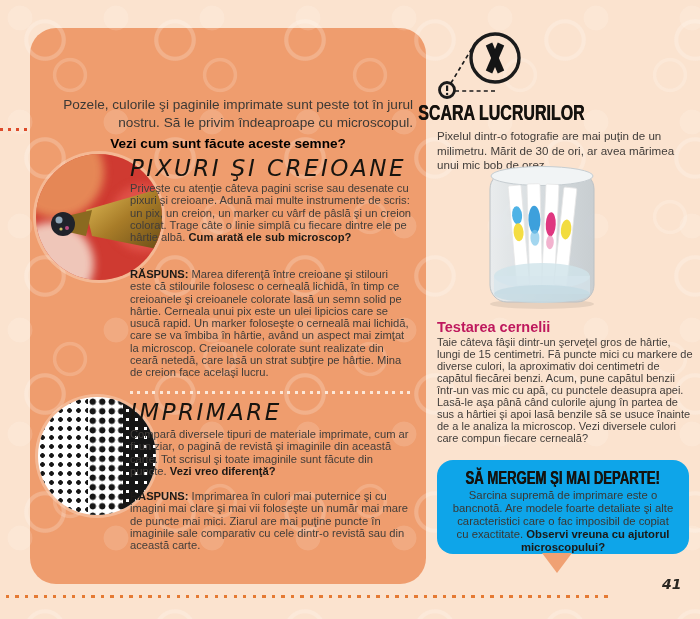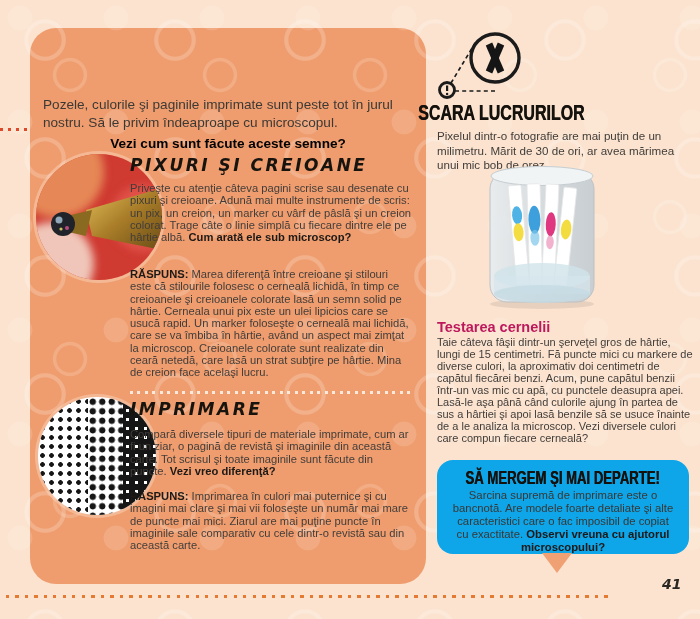--- a/index.html
+++ b/index.html
@@ -20,31 +20,31 @@
   .panel{
     position:absolute; left:30px; top:28px; width:396px; height:556px;
     background:#ef9d6e; border-radius:26px; z-index:0;
   }
   .abs{ position:absolute; z-index:2; }
   .hand-title{
     font-family:"DejaVu Sans", sans-serif; font-style:italic; font-weight:bold;
     color:#17140f; letter-spacing:3px; font-size:29px; text-align:center;
   }
   .hand-head{
-    font-family:"DejaVu Sans", sans-serif; font-style:italic; font-weight:bold;
-    color:#17140f; letter-spacing:2.5px; font-size:17px;text-align:right;
+    font-family:"DejaVu Sans", sans-serif; font-style:italic; font-weight:normal;
+    color:#17140f; letter-spacing:2.5px; font-size:23px;text-align:right;
   }
   .condensed{
     display:inline-block; font-weight:bold; color:#15120e;
     transform:scale(.8,1.08); transform-origin:left center;
     text-shadow:.5px 0 0 currentColor; white-space:nowrap;
   }
   .body-text{ font-size:11.2px; line-height:12.3px; color:#413d3a; margin:0; }
   .body-text b{ color:#1c1916; }
-  .intro{ font-size:13.6px; line-height:18px; color:#3c3935; text-align:left; margin:0;}
+  .intro{ font-size:13.6px; line-height:18px; color:#3c3935; text-align:right; margin:0;}
   .intro-bold{ font-size:13.6px; line-height:17px; color:#000000; text-align:center; font-weight:bold; margin:0;}
   .photo{ border-radius:50%; overflow:hidden; box-shadow:0 0 0 3px rgba(255,236,220,.35); }
   .dot-divider{ height:3px;
     background:repeating-linear-gradient(90deg, rgba(255,246,236,.85) 0 2.6px, transparent 2.6px 7.5px); }
   .dot-line-orange{ height:3px;
     background:repeating-linear-gradient(90deg, #e57a33 0 3px, transparent 3px 9.5px); }
   .dot-line-red{ height:3px;
     background:repeating-linear-gradient(90deg, #dd4a2a 0 3px, transparent 3px 8px); }
   .halftone{ position:relative; background:#fff; }
   .halftone .band{ position:absolute; top:0; height:100%; }

